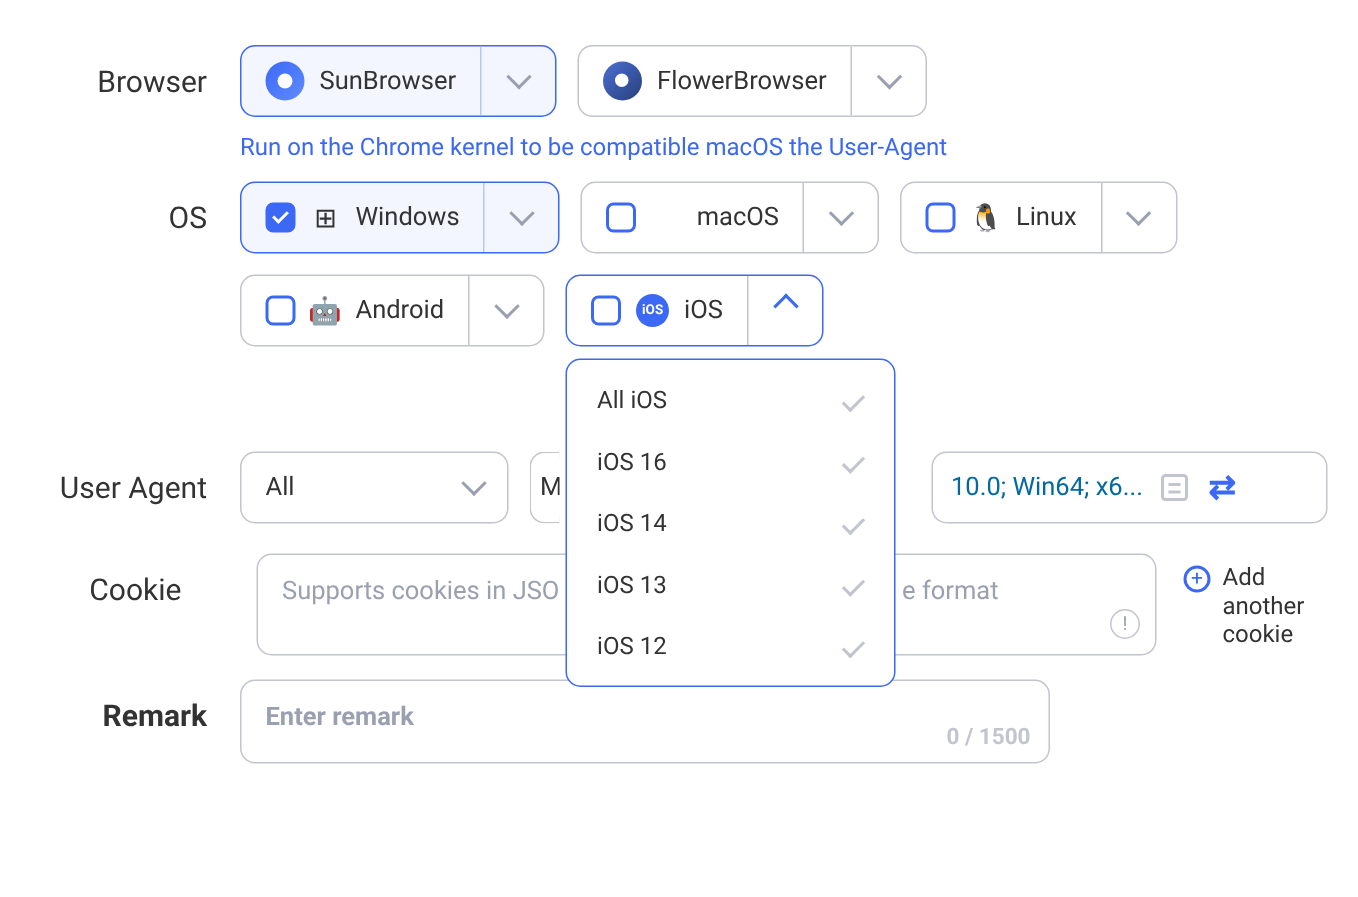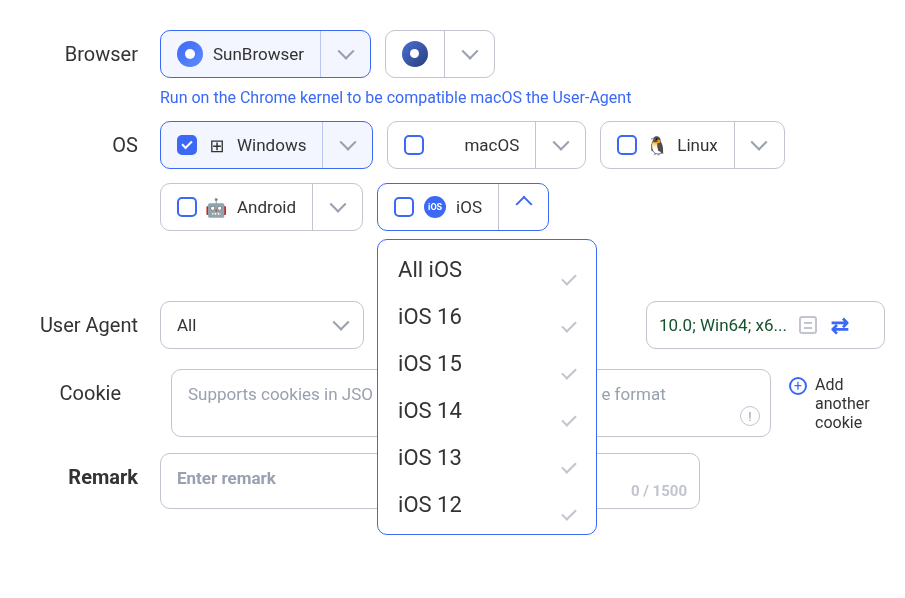--- a/index.html
+++ b/index.html
@@ -166,24 +166,24 @@
       left: 0;
       width: 220px;
       border: 1.5px solid #3b69f5;
       border-radius: 10px;
       background: #fff;
       z-index: 100;
       padding: 6px 0;
     }
     .dropdown-item {
       display: flex;
-      align-items: flex-end;
+      align-items: center;
       justify-content: space-between;
       padding: 11px 20px;
-      font-size: 22px;
+      font-size: 16px;
       color: #333;
       cursor: pointer;
     }
     .dropdown-item .small-check {
       width: 14px;
       height: 8px;
       border-left: 2.5px solid #c2c4ce;
       border-bottom: 2.5px solid #c2c4ce;
       transform: rotate(-45deg);
     }
@@ -208,21 +208,21 @@
       border-radius: 10px;
       height: 48px;
       display: flex;
       align-items: center;
       padding: 0 12px;
       background: #fff;
       gap: 10px;
       min-width: 0;
     }
     .ua-input .ua-text {
-      color: #14532d;
+      color: #0369a1;
       white-space: nowrap;
       overflow: hidden;
     }
     .ico-btn {
       width: 22px;
       height: 22px;
       flex-shrink: 0;
       display: flex;
       align-items: center;
       justify-content: center;
@@ -319,20 +319,21 @@
           <div class="browser-icon sun"></div>
           <span>SunBrowser</span>
         </div>
         <div class="pill-chevron">
           <div class="chevron chev-down"></div>
         </div>
       </div>
       <div class="pill">
         <div class="pill-body">
           <div class="browser-icon flower"></div>
+          <span>FlowerBrowser</span>
         </div>
         <div class="pill-chevron">
           <div class="chevron chev-down"></div>
         </div>
       </div>
     </div>
     <div class="hint">Run on the Chrome kernel to be compatible macOS the User-Agent</div>
   </div>
 </div>
 
@@ -398,24 +399,20 @@
         <div class="dropdown-panel">
           <div class="dropdown-item">
               <span>All iOS</span>
               <div class="small-check"></div>
             </div>
           <div class="dropdown-item">
               <span>iOS 16</span>
               <div class="small-check"></div>
             </div>
           <div class="dropdown-item">
-              <span>iOS 15</span>
-              <div class="small-check"></div>
-            </div>
-          <div class="dropdown-item">
               <span>iOS 14</span>
               <div class="small-check"></div>
             </div>
           <div class="dropdown-item">
               <span>iOS 13</span>
               <div class="small-check"></div>
             </div>
           <div class="dropdown-item">
               <span>iOS 12</span>
               <div class="small-check"></div>
@@ -425,21 +422,21 @@
     </div>
   </div>
 </div>
 
 <div style="height:6px;"></div>
 
 <div class="row" style="margin-top:50px;">
   <div class="row-label">User Agent</div>
   <div class="row-content">
     <div class="ua-wrap">
-      <div class="select-like" style="width:204px;">
+      <div class="select-like" style="width:179px;">
         <span class="sel-text">All</span>
         <div class="chevron chev-down"></div>
       </div>
       <div class="select-like ua-left" style="width:20px;padding:0 6px;border-right:none;border-radius:10px 0 0 10px;">
         <span>M</span>
       </div>
       <div style="width:220px;"></div>
       <div class="ua-input" style="flex:1;">
         <span class="ua-text">10.0; Win64; x6...</span>
         <div class="ico-btn">

